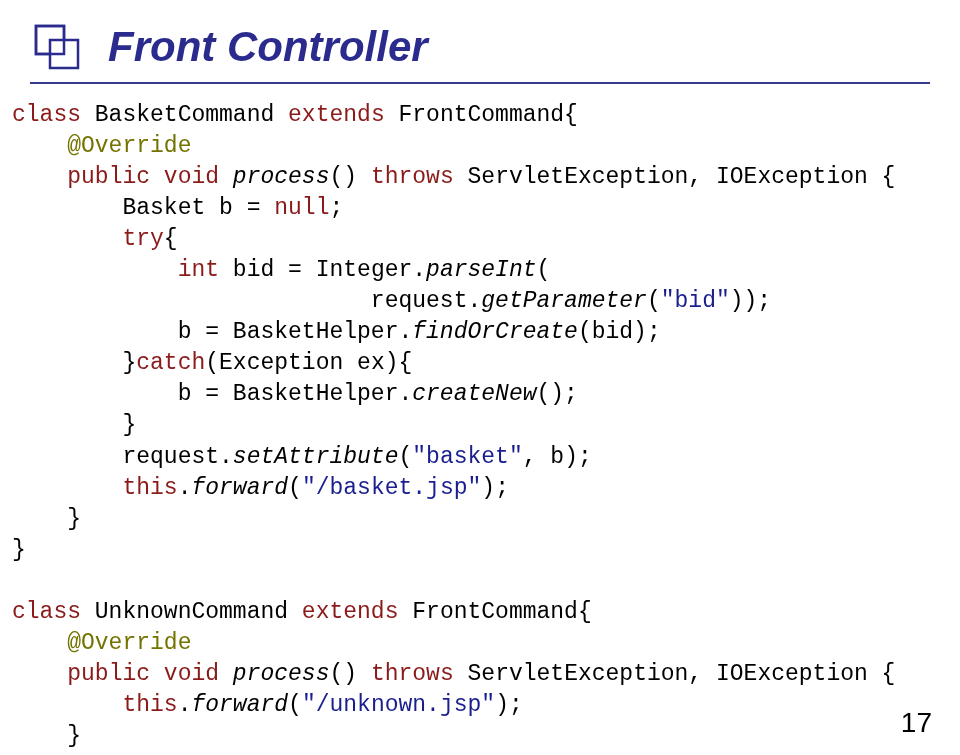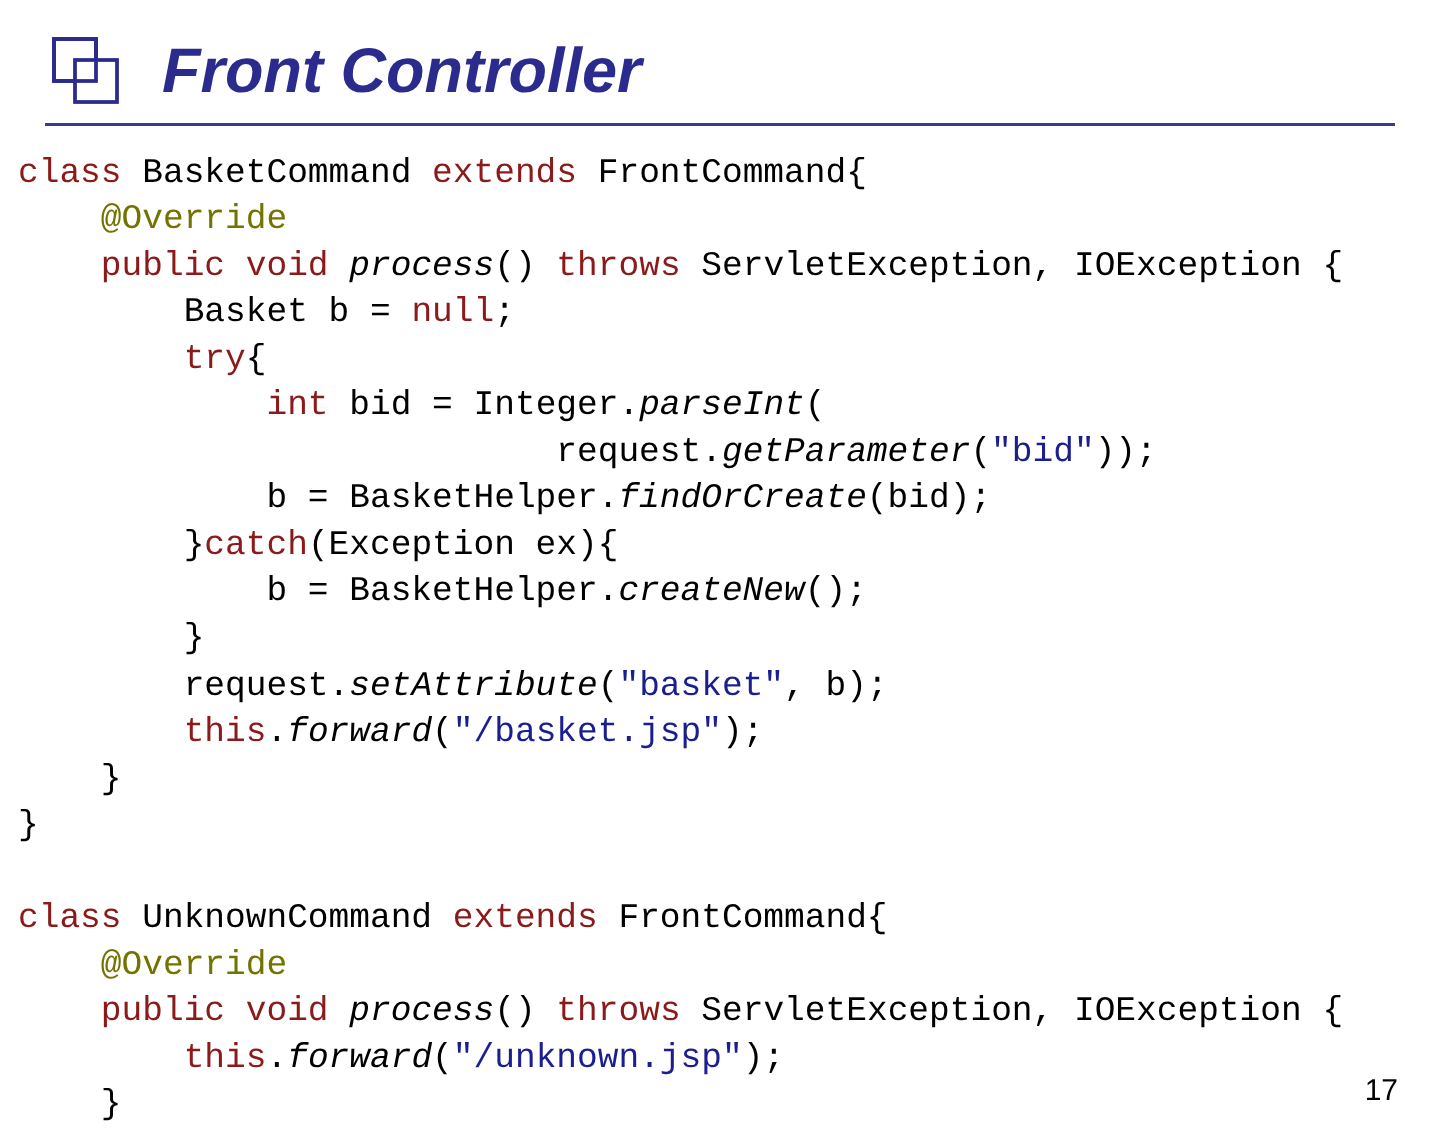--- a/index.html
+++ b/index.html
@@ -44,21 +44,21 @@
     margin-left: -18px;
   }
   .kw { color: #8b1a1a; }
   .ital { font-style: italic; }
   .at { color: #737300; }
   .str { color: #1a1e8f; }
   .page-num {
     position: absolute;
     bottom: 16px;
     right: 28px;
-    font-size: 20px;
+    font-size: 28px;
     color: #000;
     margin-top: 16px;
   }
 </style>
 </head>
 <body>
 
 <div class="slide">
   <div class="title-row">
     <div class="icon-box">

